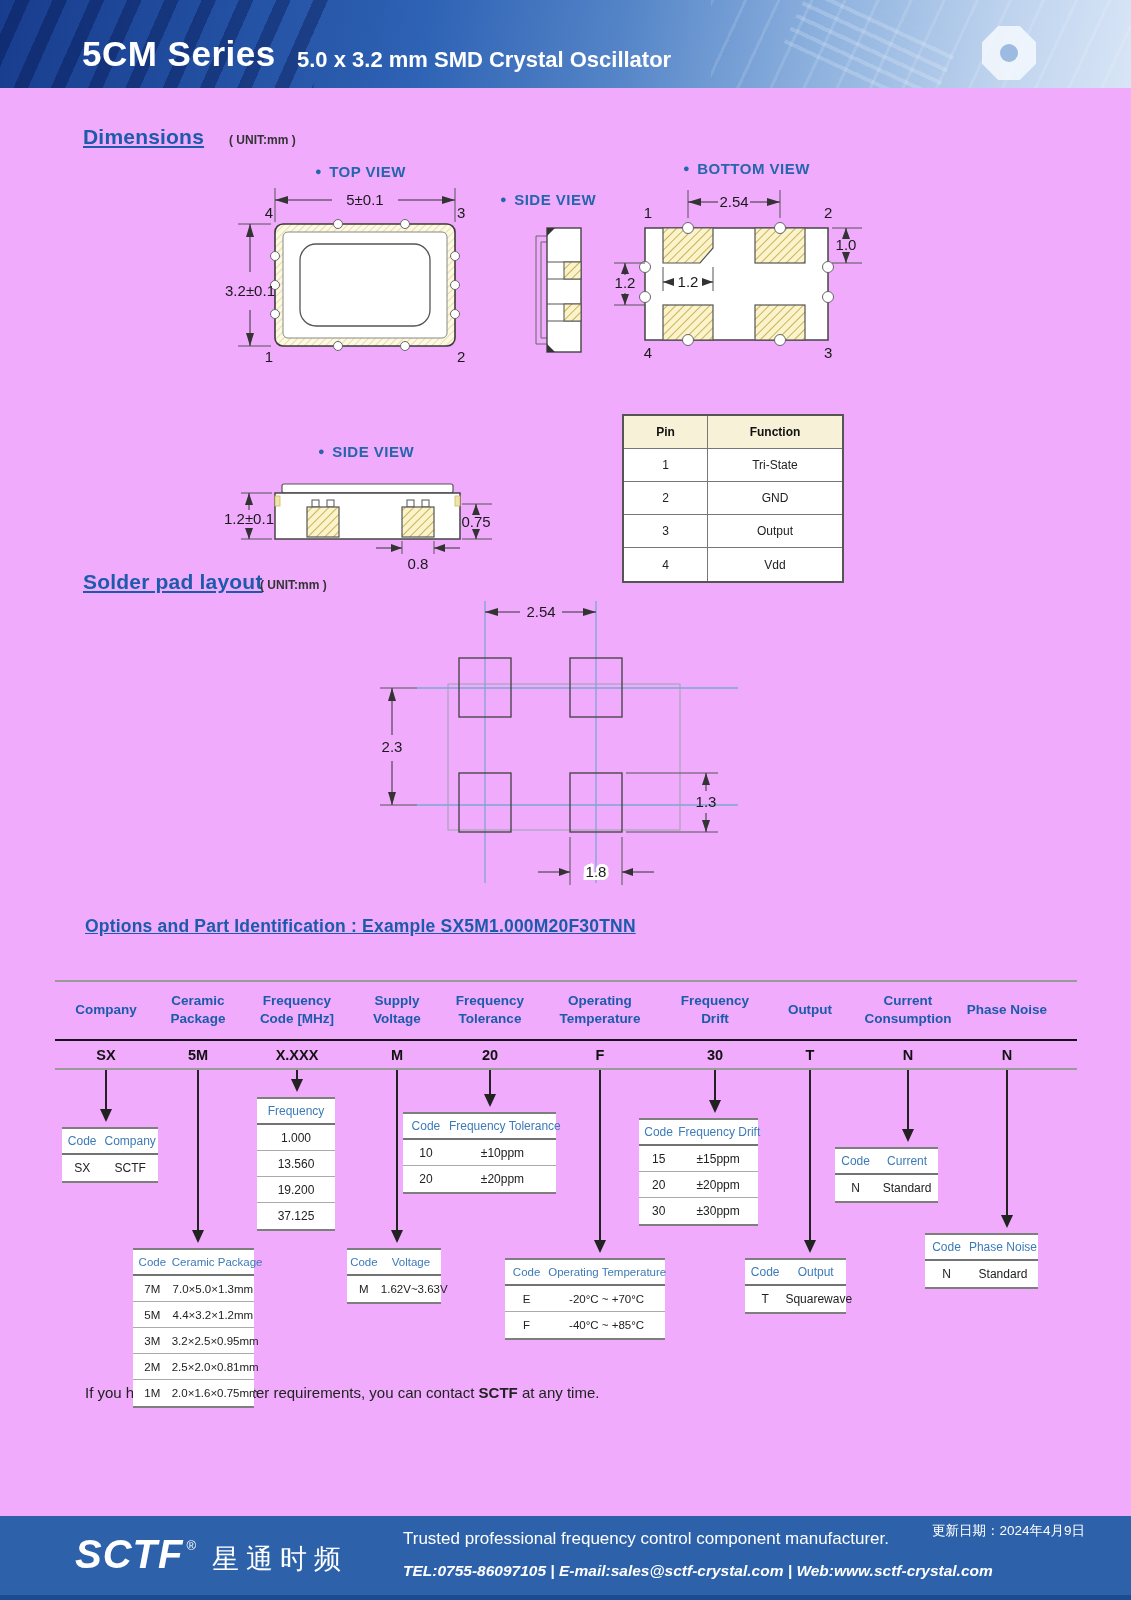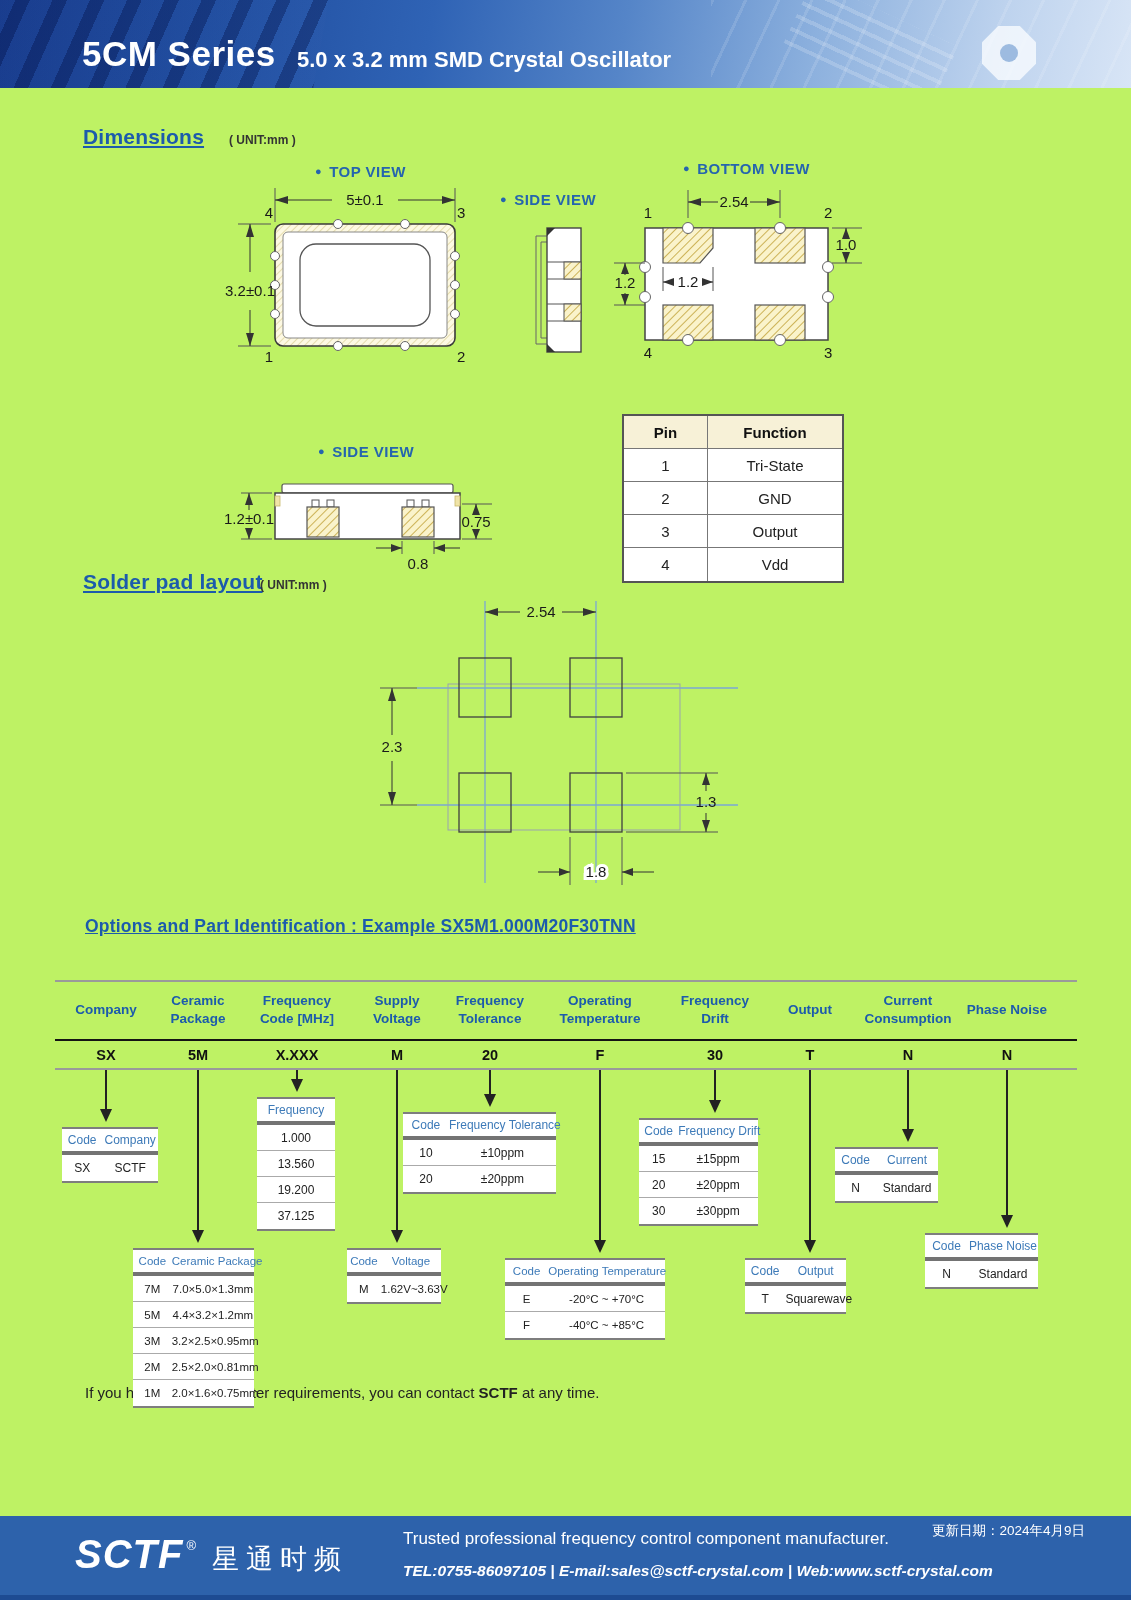--- a/index.html
+++ b/index.html
@@ -1,16 +1,16 @@
 <!DOCTYPE html>
 <html><head>
 <meta charset="utf-8">
 <style>
   html,body{margin:0;padding:0;background:#e8e8e8;}
-  .page{position:relative;width:1131px;height:1600px;background:#bef264;margin:0 auto;
+  .page{position:relative;width:1131px;height:1600px;background:#f0abfc;margin:0 auto;
         font-family:"Liberation Sans",sans-serif;overflow:hidden;}
   .page *{box-sizing:border-box;}
 
   
   .banner{position:absolute;left:0;top:0;width:1131px;height:88px;overflow:hidden;
     background:linear-gradient(100deg,#16398a 0%,#1f4c9e 18%,#2f63b5 38%,#5585c8 55%,#8db1de 72%,#bed3ee 88%,#d8e5f6 100%);}
   .bs1{position:absolute;left:-60px;top:-30px;width:380px;height:160px;transform:skewX(-10deg);
     background:repeating-linear-gradient(105deg,rgba(8,24,80,.40) 0 14px,rgba(55,95,175,.10) 14px 36px);}
   .bs2{position:absolute;right:0;top:0;width:420px;height:88px;
     background:repeating-linear-gradient(115deg,rgba(255,255,255,.12) 0 3px,transparent 3px 30px);}
@@ -34,38 +34,38 @@
 
   svg{position:absolute;overflow:visible;}
   svg text{font-family:"Liberation Sans",sans-serif;fill:#1a1a1a;}
   .dim{font-size:15px;}
   .pin{font-size:15px;}
 
   
   .pintable{position:absolute;left:622px;top:414px;width:222px;border:2px solid #555;background:#fff;}
   .prow{display:flex;height:33px;border-bottom:1px solid #777;}
   .prow:last-child{border-bottom:none;}
-  .pcell{display:flex;align-items:center;justify-content:center;font-size:15px;color:#222;}
+  .pcell{display:flex;align-items:center;justify-content:center;font-size:12px;color:#222;}
   .pc1{width:84px;border-right:1px solid #777;}
   .pc2{flex:1;}
   .phead .pcell{background:#f7f1d7;font-weight:bold;color:#111;}
 
   
   .rule{position:absolute;left:55px;width:1022px;}
   .opt-head{position:absolute;top:983px;height:54px;display:flex;align-items:center;justify-content:center;
     text-align:center;color:#1c5bac;font-weight:bold;font-size:13.5px;line-height:1.3;}
   .opt-code{position:absolute;top:1045px;height:20px;font-weight:bold;font-size:14.5px;color:#111;
     display:flex;align-items:center;justify-content:center;}
   .conn-line{position:absolute;width:1.5px;background:#222;}
   .conn-arrow{position:absolute;width:0;height:0;border-left:6px solid transparent;border-right:6px solid transparent;border-top:13px solid #222;}
 
   .sub{position:absolute;border-top:2px solid #7e7e7e;border-bottom:2px solid #7e7e7e;font-size:12px;color:#222;background:#fff;}
   .srow{display:flex;height:26px;align-items:center;border-bottom:1px solid #aaa;}
   .srow:last-child{border-bottom:none;}
-  .shead{color:#3d7ab8;border-bottom:4px solid #737373;}
+  .shead{color:#3d7ab8;border-bottom:2px solid #737373;}
   .sc1{text-align:center;flex:none;white-space:nowrap;}
   .sc2{flex:1;text-align:center;white-space:nowrap;}
 
   .note{position:absolute;left:85px;top:1384px;font-size:15px;color:#222;}
 
   
   .footer{position:absolute;left:0;top:1516px;width:1131px;height:84px;background:#2d62ab;color:#fff;}
   .footer-strip{position:absolute;left:0;bottom:0;width:100%;height:5px;background:#1d4b92;}
   .updated{position:absolute;right:46px;top:6px;font-size:13.5px;}
   .logo{position:absolute;left:75px;top:16px;display:flex;align-items:baseline;}

